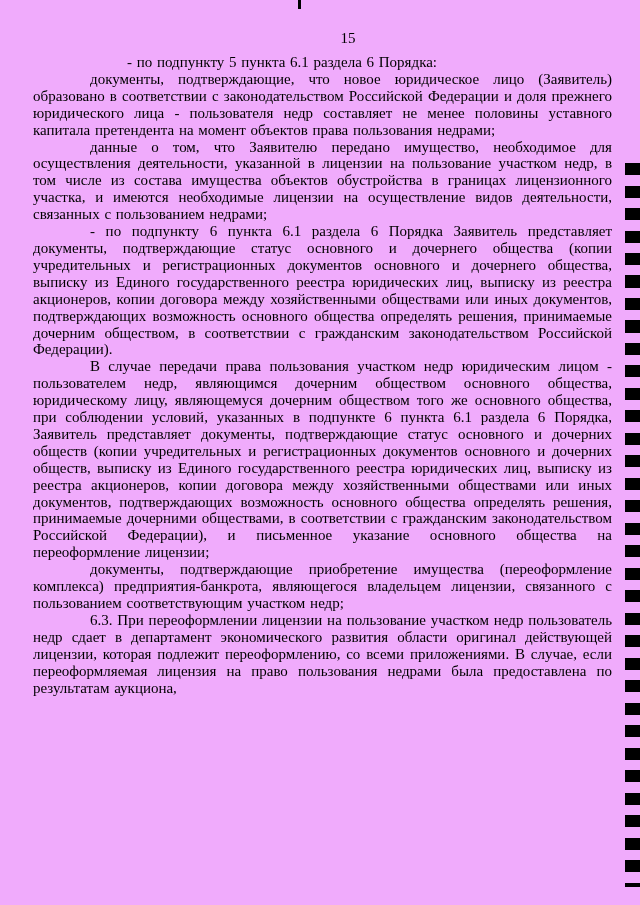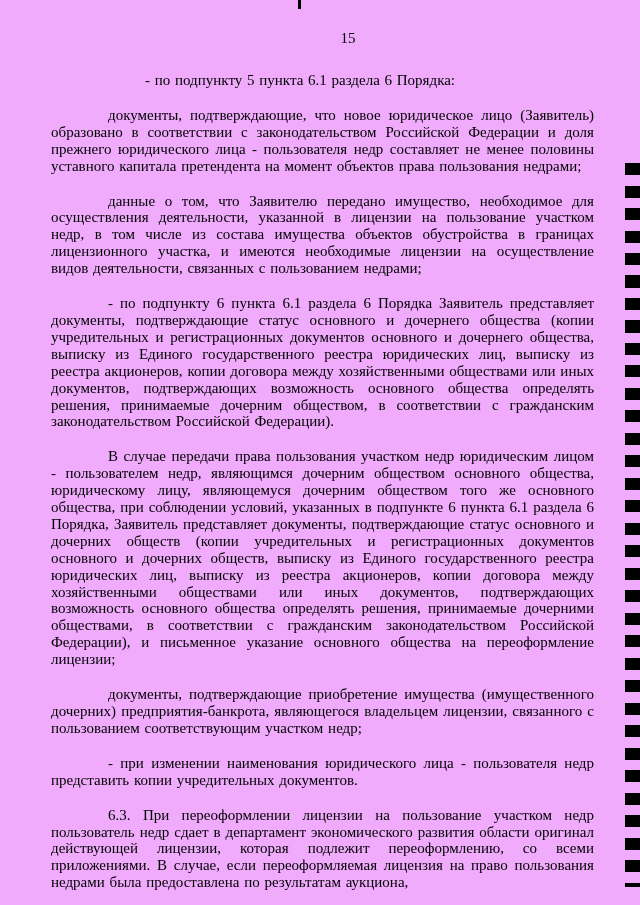--- a/index.html
+++ b/index.html
@@ -28,21 +28,21 @@
     font-size: 15px;
   }
   .doc-body {
     position: absolute;
     top: 54px;
     left: 33px;
     width: 579px;
     text-align: justify;
   }
   .para {
-    margin: 18px;
+    margin: 0;
     padding: 0;
     text-indent: 57px;
     word-spacing: 1px;
   }
   .para.indent-lg {
     text-indent: 94px;
   }
   
   .edge-artifact {
     position: absolute;
@@ -73,21 +73,20 @@
 <div class="page">
 
   <div class="page-number">15</div>
 
   <div class="doc-body">
     <p class="para indent-lg">- по подпункту 5 пункта 6.1 раздела 6 Порядка:</p>
     <p class="para">документы, подтверждающие, что новое юридическое лицо (Заявитель) образовано в соответствии с законодательством Российской Федерации и доля прежнего юридического лица - пользователя недр составляет не менее половины уставного капитала претендента на момент объектов права пользования недрами;</p>
     <p class="para">данные о том, что Заявителю передано имущество, необходимое для осуществления деятельности, указанной в лицензии на пользование участком недр, в том числе из состава имущества объектов обустройства в границах лицензионного участка, и имеются необходимые лицензии на осуществление видов деятельности, связанных с пользованием недрами;</p>
     <p class="para">- по подпункту 6 пункта 6.1 раздела 6 Порядка Заявитель представляет документы, подтверждающие статус основного и дочернего общества (копии учредительных и регистрационных документов основного и дочернего общества, выписку из Единого государственного реестра юридических лиц, выписку из реестра акционеров, копии договора между хозяйственными обществами или иных документов, подтверждающих возможность основного общества определять решения, принимаемые дочерним обществом, в соответствии с гражданским законодательством Российской Федерации).</p>
     <p class="para">В случае передачи права пользования участком недр юридическим лицом - пользователем недр, являющимся дочерним обществом основного общества, юридическому лицу, являющемуся дочерним обществом того же основного общества, при соблюдении условий, указанных в подпункте 6 пункта 6.1 раздела 6 Порядка, Заявитель представляет документы, подтверждающие статус основного и дочерних обществ (копии учредительных и регистрационных документов основного и дочерних обществ, выписку из Единого государственного реестра юридических лиц, выписку из реестра акционеров, копии договора между хозяйственными обществами или иных документов, подтверждающих возможность основного общества определять решения, принимаемые дочерними обществами, в соответствии с гражданским законодательством Российской Федерации), и письменное указание основного общества на переоформление лицензии;</p>
-    <p class="para">документы, подтверждающие приобретение имущества (имущественного дочерних) предприятия-банкрота, являющегося владельцем лицензии, связанного с пользованием соответствующим участком недр;</p>
-    <p class="para">- при изменении наименования юридического лица - пользователя недр представить копии учредительных документов.</p>
+    <p class="para">документы, подтверждающие приобретение имущества (переоформление комплекса) предприятия-банкрота, являющегося владельцем лицензии, связанного с пользованием соответствующим участком недр;</p>
     <p class="para">6.3. При переоформлении лицензии на пользование участком недр пользователь недр сдает в департамент экономического развития области оригинал действующей лицензии, которая подлежит переоформлению, со всеми приложениями. В случае, если переоформляемая лицензия на право пользования недрами была предоставлена по результатам аукциона,</p>
   </div>
 
   <div class="top-artifact"></div>
   <div class="edge-artifact"></div>
 
 </div>
 
 </body></html>

